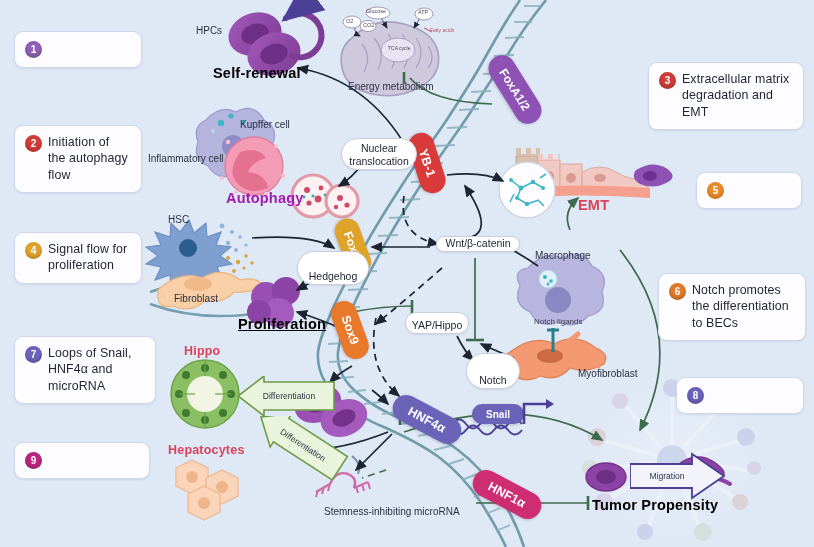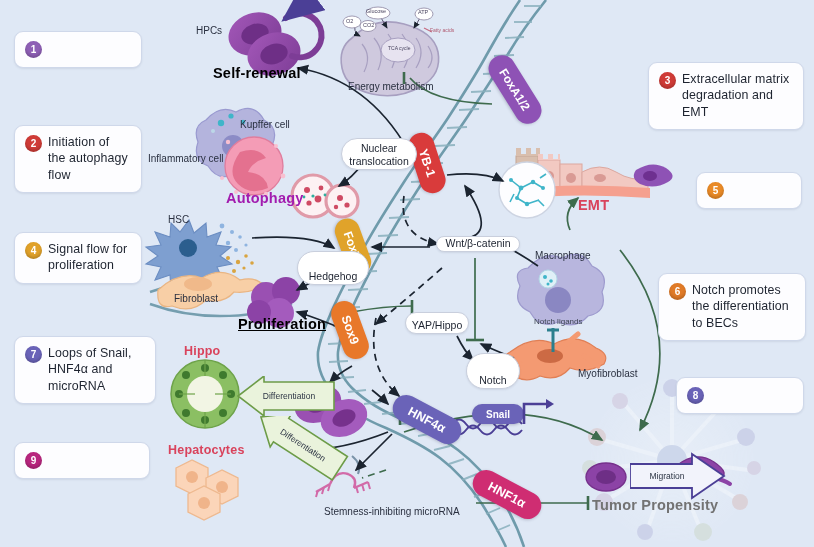--- a/index.html
+++ b/index.html
@@ -598,21 +598,21 @@
   <div class="blockarrow" style="left:636px;top:468px;width:62px;height:16px;">
     <span class="batxt">Migration</span>
   </div>
 
   <div class="title-red" style="left: 213px; top: 65px; color: #000000;">Self-renewal</div>
   <div class="title-red" style="left: 226px; top: 190px; color: #a21caf;">Autophagy</div>
   <div class="title-red" style="left: 238px; top: 316px; color: #000000; text-decoration: underline;">Proliferation</div>
   <div class="title-red" style="left: 578px; top: 197px; color: rgb(217, 67, 92);">EMT</div>
   <div class="title-red sm" style="left: 184px; top: 344px; color: rgb(217, 67, 92);">Hippo</div>
   <div class="title-red sm" style="left: 168px; top: 443px; color: rgb(217, 67, 92);">Hepatocytes</div>
-  <div class="title-red" style="left: 592px; top: 497px; color: #737373;">Tumor Propensity</div>
+  <div class="title-red" style="left: 592px; top: 497px; color: #000000;">Tumor Propensity</div>
 
   <div class="lbl" style="left:196px;top:25px;">HPCs</div>
   <div class="lbl" style="left:240px;top:119px;">Kupffer cell</div>
   <div class="lbl" style="left:148px;top:153px;">Inflammatory cell</div>
   <div class="lbl" style="left:168px;top:214px;">HSC</div>
   <div class="lbl" style="left:174px;top:293px;">Fibroblast</div>
   <div class="lbl" style="left:535px;top:250px;">Macrophage</div>
   <div class="lbl sm" style="left:534px;top:317px;">Notch ligands</div>
   <div class="lbl" style="left:530px;top:368px;margin-left:48px;">Myofibroblast</div>
   <div class="lbl" style="left:348px;top:81px;">Energy metabolism</div>

